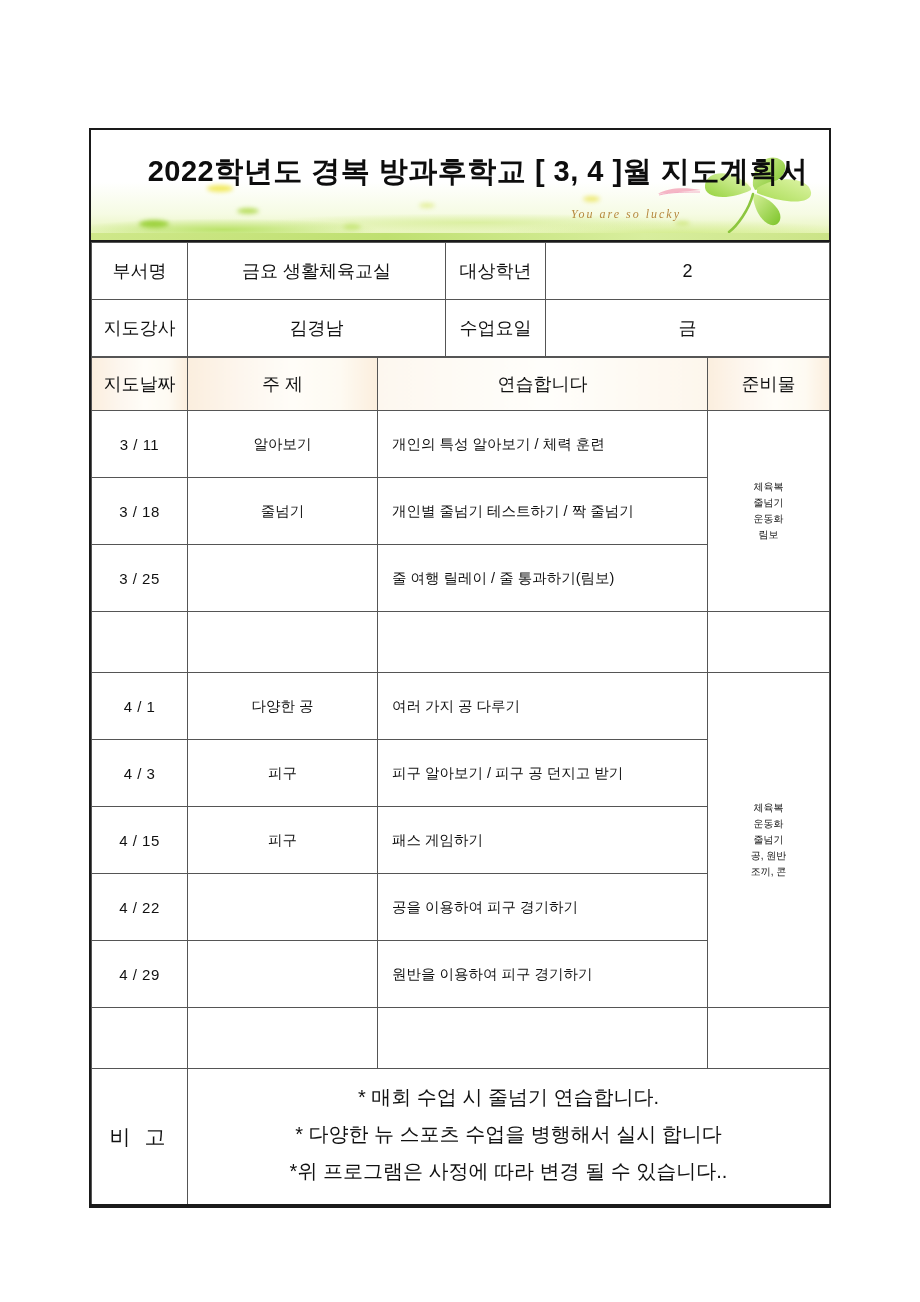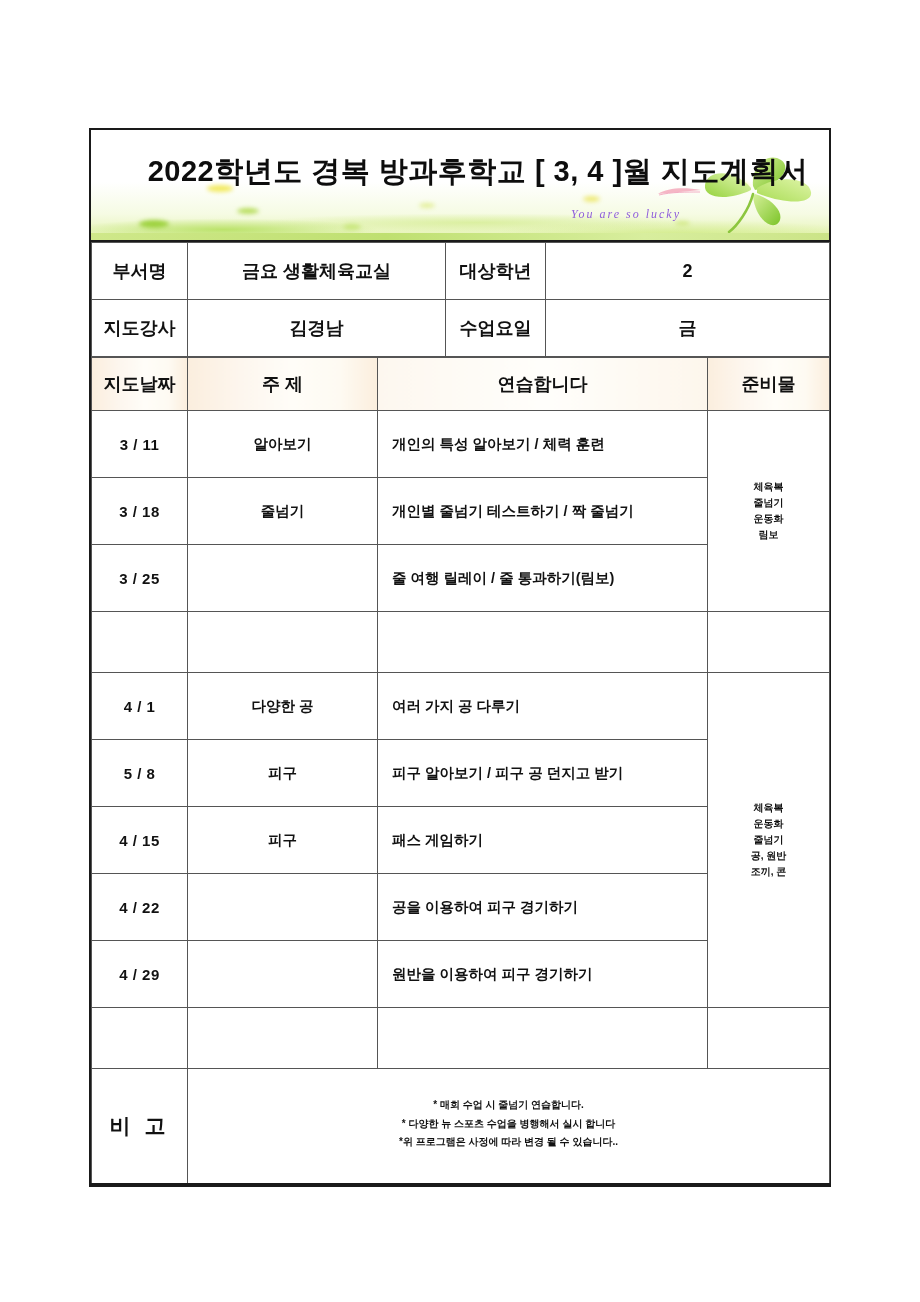--- a/index.html
+++ b/index.html
@@ -72,21 +72,21 @@
   .blob.b8 { left: 584px; bottom: 14px; width: 15px; height: 5px;  background: #d4ea8c; }
 
   .banner-script {
     position: absolute;
     right: 148px;
     bottom: 18px;
     font-family: "Liberation Serif", "DejaVu Serif", serif;
     font-style: italic;
     font-size: 12px;
     letter-spacing: 2px;
-    color: #6d28d9;
+    color: #a16207;
     opacity: .75;
     white-space: nowrap;
   }
   .clover {
     position: absolute;
     right: 6px;
     bottom: 0px;
     width: 130px;
     height: 86px;
   }
@@ -114,21 +114,21 @@
   
   table {
     border-collapse: collapse;
     width: 100%;
     table-layout: fixed;
   }
   td {
     border: 1px solid #555555;
     text-align: center;
     vertical-align: middle;
-    font-weight: bold;
+    font-weight: normal;
     color: #111111;
     padding: 2px 4px;
   }
 
   
   .info td { height: 52px; font-size: 18px; }
   .info .lbl { font-size: 18px; }
 
   
   .sched td { font-size: 14.5px; }
@@ -149,21 +149,21 @@
   }
   .sched .supply {
     font-size: 10px;
     line-height: 1.62;
   }
   .sched .rowtall td { height: 62px; }
   .sched .rowgap td { height: 56px; }
   .sched .remarkcell { height: 110px; font-size: 21px; letter-spacing: 4px; }
   .sched .remarktext {
     text-align: center;
-    font-size: 10px;
+    font-size: 20px;
     line-height: 1.85;
     padding: 10px 8px 14px 8px;
   }
   .sched .remarktext div { white-space: nowrap; }
   .bottom-edge td { border-bottom: 2px solid #1a1a1a; }
 </style>
 </head>
 <body>
 
 <div class="page">
@@ -287,21 +287,21 @@
           <td class="content">여러 가지 공 다루기</td>
           <td class="supply" rowspan="5">
               <div>체육복</div>
               <div>운동화</div>
               <div>줄넘기</div>
               <div>공, 원반</div>
               <div>조끼, 콘</div>
             </td>
         </tr>
         <tr class="rowtall">
-          <td class="datecell">5 / 8</td>
+          <td class="datecell">4 / 3</td>
           <td class="subject">피구</td>
           <td class="content">피구 알아보기 / 피구 공 던지고 받기</td>
         </tr>
         <tr class="rowtall">
           <td class="datecell">4 / 15</td>
           <td class="subject">피구</td>
           <td class="content">패스 게임하기</td>
         </tr>
         <tr class="rowtall">
           <td class="datecell">4 / 22</td>

